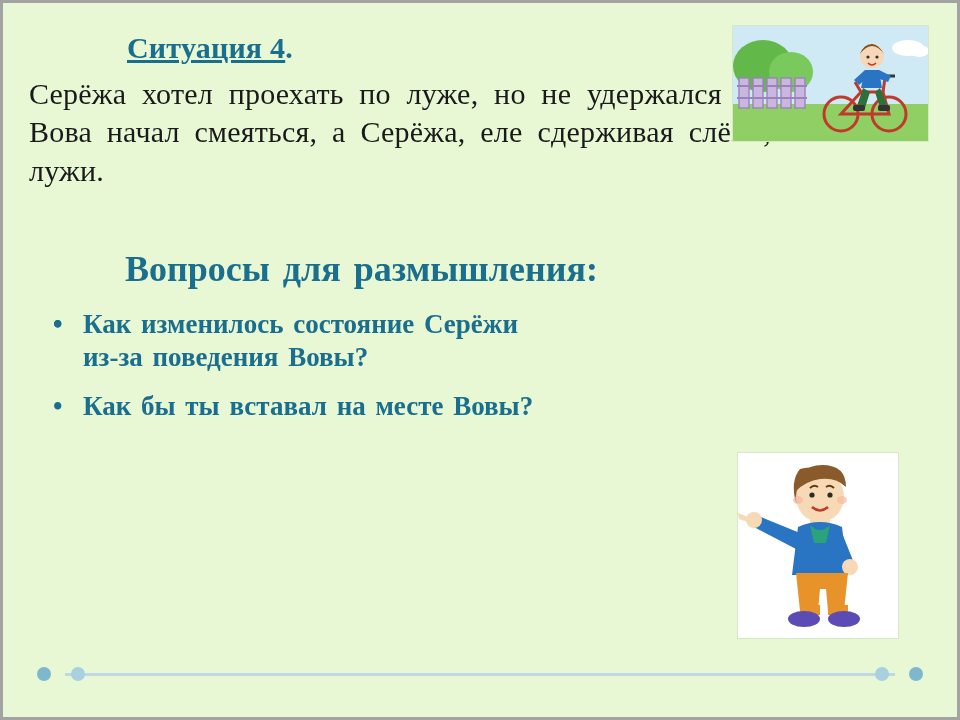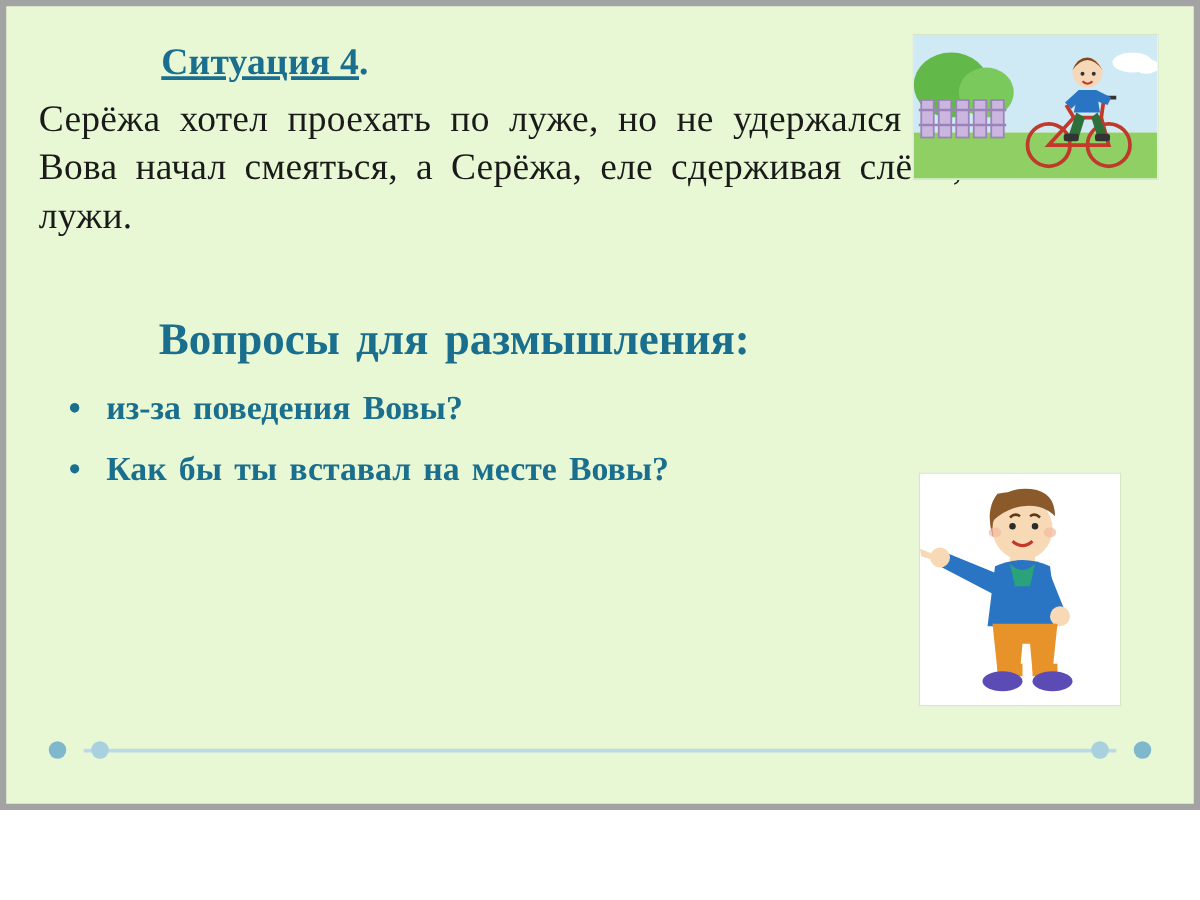--- a/index.html
+++ b/index.html
@@ -9,24 +9,24 @@
   body {
     width: 960px;
     height: 720px;
     background: #ffffff;
     font-family: "Liberation Serif", serif;
     overflow: hidden;
   }
   .slide {
     position: relative;
     width: 960px;
-    height: 648px;
+    height: 720px;
     background: #e8f7d4;
     box-sizing: border-box;
-    border: 5px solid #a3a3a3;
+    border: 3px solid #a3a3a3;
     overflow: hidden;
   }
   .slide-inner {
     position: absolute;
     left: 0; top: 0; right: 0; bottom: 0;
     padding: 18px 26px 0 26px;
     box-sizing: border-box;
   }
 
   .title-line {
@@ -159,20 +159,21 @@
     <p class="para p2">Серёжа хотел проехать по луже, но не удержался и упал в неё. Вова начал смеяться, а Серёжа, еле сдерживая слёзы, вставал из лужи.</p>
 
     <div class="questions-heading">Вопросы для размышления:</div>
 
     <ul class="qlist">
       <li>
         <span class="bullet">•</span>
       </li>
       <li>
         <span class="bullet">•</span>
+        <span class="q-line">Как изменилось состояние Серёжи</span>
         <span class="q-line">из-за поведения Вовы?</span>
       </li>
       <li>
         <span class="bullet">•</span>
         <span class="q-line">Как бы ты вставал на месте Вовы?</span>
       </li>
     </ul>
   </div>
 
   <div class="pic-bike">

